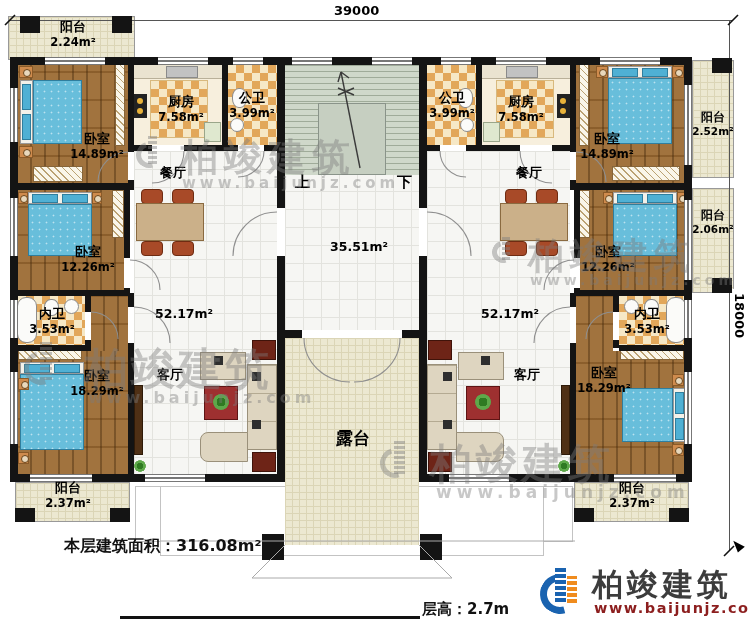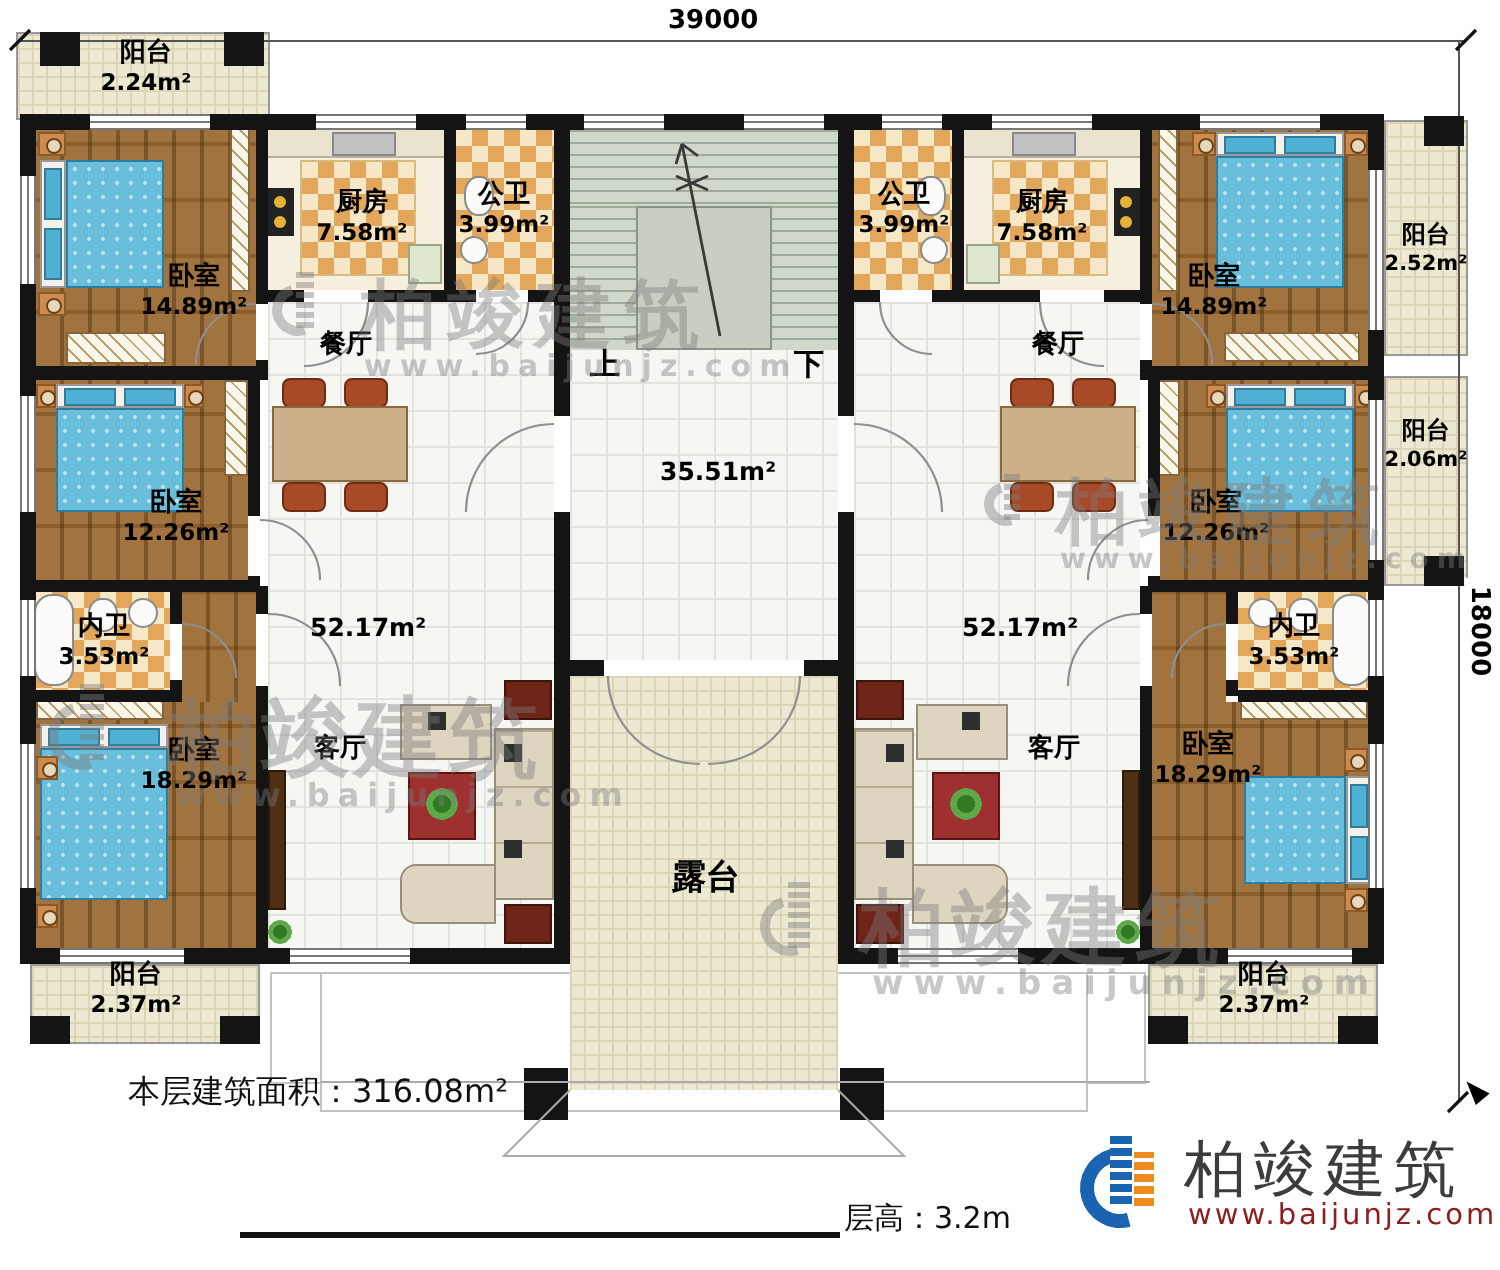--- a/index.html
+++ b/index.html
@@ -51,21 +51,21 @@
   .wm .ur{position:absolute;font-weight:bold}
   .wmIco{position:absolute}
   .wmIco .c{position:absolute;border:5px solid rgba(125,125,125,.42);border-radius:50%;
             border-top-color:transparent;border-right-color:transparent;transform:rotate(28deg)}
   .wmIco .b1{position:absolute;background:repeating-linear-gradient(0deg,rgba(125,125,125,.45) 0 3px,rgba(255,255,255,0) 3px 5px)}
   .dimline{position:absolute;background:#555;z-index:5}
   .dimtxt{position:absolute;font-weight:bold;font-size:13px;color:#000;background:#fff;padding:0 4px;z-index:6}
   .post{position:absolute;background:#141414;z-index:22}
   .ov{position:absolute;left:0;top:0;z-index:25;pointer-events:none}
   .gnd{position:absolute;border:1px solid #c3c3c3;background:#fff;z-index:0}
-  .ftxt{position:absolute;color:#111;font-weight:normal;z-index:30}
+  .ftxt{position:absolute;color:#111;font-weight:bold;z-index:30}
   .logo-c{position:absolute;border:7px solid #1a63b0;border-radius:50%;
           border-top-color:transparent;border-right-color:transparent;transform:rotate(30deg)}
   .logo-b{position:absolute}
   .cursor{position:absolute;width:0;height:0;z-index:60;
           border-left:4px solid transparent;border-right:5px solid transparent;
           border-bottom:12px solid #000;transform:rotate(-40deg)}
   .tv{position:absolute;background:#4f3015;border:1px solid #2e1a08;z-index:10}
   .plant{position:absolute;border-radius:50%;z-index:12;
          background:radial-gradient(circle,#2f7a22 0 40%,#5ea84a 40% 70%,transparent 70%)}
 </style>
@@ -422,21 +422,21 @@
     <span>卧室</span><br>
     <span class="ar">18.29m²</span>
   </div>
   <div class="lbl" style="left:497px;top:367px;width:60px">
     <span>客厅</span>
   </div>
   <div class="lbl" style="left:597px;top:480px;width:70px">
     <span>阳台</span><br>
     <span class="ar">2.37m²</span>
   </div>
-  <div class="one" style="left:330px;top:228px">35.51m²</div>
+  <div class="one" style="left:330px;top:239px">35.51m²</div>
   <div class="one" style="left:295px;top:173px;font-size:15px">上</div>
   <div class="one" style="left:397px;top:173px;font-size:15px">下</div>
   <div class="one" style="left:336px;top:427px;font-size:17px">露台</div>
 
   <div class="wm" style="left:136px;top:134px;width:240px;height:60px">
     <span class="wmIco" style="left:0;top:2px;width:34px;height:40px">
       <span class="c abs" style="left:0;top:6px;width:26px;height:26px"></span>
         <span class="b1 abs" style="left:12px;top:0;width:9px;height:28px"></span>
     </span>
     <span class="nm" style="left:44px;top:-2px;font-size:38px">柏竣建筑</span>
@@ -465,21 +465,21 @@
     </span>
     <span class="nm" style="left:60px;top:0;font-size:44px;letter-spacing:3px">柏竣建筑</span>
     <span class="ur" style="left:64px;top:48px;font-size:16px;letter-spacing:4px">www.baijunjz.com</span>
   </div>
 
   <div class="ftxt" style="left:64px;top:536px;font-size:16px">
     <span>本层建筑面积：</span><span>316.08m²</span>
   </div>
   <div class="abs" style="left:120px;top:616px;width:300px;height:3px;background:#111;z-index:30"></div>
   <div class="ftxt" style="left:422px;top:600px;font-size:15px">
-    <span>层高：</span><span>3.2m</span>
+    <span>层高：</span><span>2.7m</span>
   </div>
   <div class="abs" style="left:540px;top:564px;width:50px;height:56px;z-index:30">
     <span class="logo-c abs" style="left:0;top:10px;width:40px;height:40px"></span>
     <span class="logo-b abs" style="left:15px;top:2px;width:11px;height:36px;background:repeating-linear-gradient(0deg,#1a63b0 0 4px,#fff 4px 6px)"></span>
     <span class="logo-b abs" style="left:27px;top:12px;width:10px;height:27px;background:repeating-linear-gradient(0deg,#f08c1e 0 4px,#fff 4px 6px)"></span>
   </div>
   <div class="ftxt" style="left:592px;top:564px;font-size:31px;letter-spacing:4px;color:#3c3c3c">柏竣建筑</div>
   <div class="ftxt" style="left:594px;top:600px;font-size:14.5px;letter-spacing:1.5px;color:#8c1e1e">www.baijunjz.com</div>
 
   <div class="cursor" style="left:733px;top:539px"></div>

